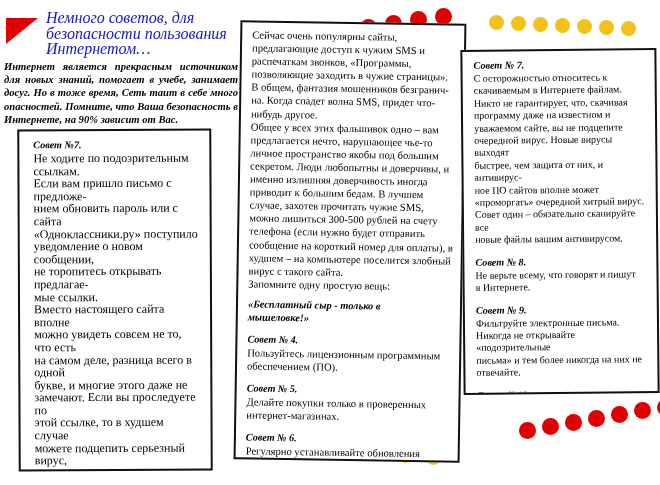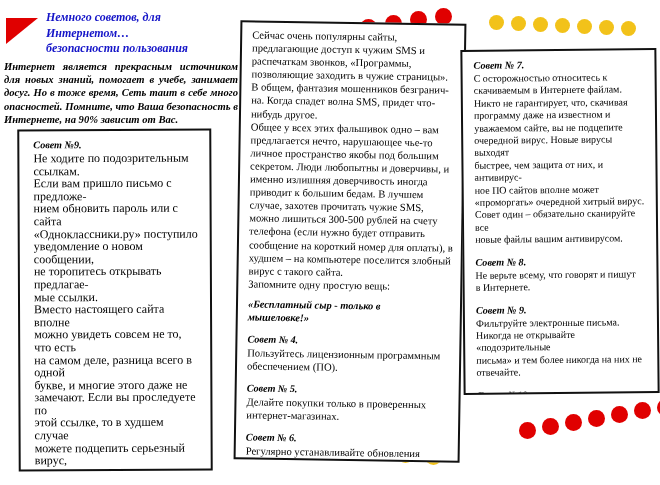--- a/index.html
+++ b/index.html
@@ -28,23 +28,23 @@
   }
 
   
   #title-block {
     position: absolute;
     left: 46px;
     top: 10px;
     width: 192px;
   }
   #title-block .title-line {
-    font-weight: bold;
-    font-style: italic;
-    font-size: 12px;
+    font-weight: normal;
+    font-style: italic;
+    font-size: 16px;
     line-height: 15.5px;
     color: #1515c8;
     white-space: nowrap;
   }
 
   #intro-paragraph {
     position: absolute;
     left: 4px;
     top: 60px;
     width: 234px;
@@ -155,30 +155,30 @@
     <div class="dot" style="left: 542px; top: 418px; width: 17px; height: 17px; background: rgb(224, 0, 0);"></div>
     <div class="dot" style="left: 565px; top: 414px; width: 17px; height: 17px; background: rgb(224, 0, 0);"></div>
     <div class="dot" style="left: 588px; top: 410px; width: 17px; height: 17px; background: rgb(224, 0, 0);"></div>
     <div class="dot" style="left: 611px; top: 406px; width: 17px; height: 17px; background: rgb(224, 0, 0);"></div>
     <div class="dot" style="left: 634px; top: 402px; width: 17px; height: 17px; background: rgb(224, 0, 0);"></div>
     <div class="dot" style="left: 657px; top: 399px; width: 17px; height: 17px; background: rgb(224, 0, 0);"></div>
   </div>
 
 <div id="title-block">
   <div class="title-line">Немного советов, для</div>
+  <div class="title-line">безопасности пользования</div>
   <div class="title-line">Интернетом…</div>
-  <div class="title-line">безопасности пользования</div>
 </div>
 
 <div id="intro-paragraph">Интернет является прекрасным источником для новых знаний, помогает в учебе, занимает досуг. Но в тоже время, Сеть таит в себе много опасностей. Помните, что Ваша безопасность в Интернете, на 90% зависит от  Вас.</div>
 
 <div class="tip-box" id="box-left">
   <div class="box-inner">
     <div class="tip">
-      <div class="tip-head">Совет №9.</div>
+      <div class="tip-head">Совет №7.</div>
       <div class="tip-body">Не ходите по подозрительным ссылкам.
 Если вам пришло письмо с предложе-
 нием обновить пароль или с сайта
 «Одноклассники.ру»  поступило
 уведомление о новом сообщении,
 не торопитесь открывать предлагае-
 мые ссылки.
 Вместо настоящего сайта вполне
 можно увидеть совсем не то, что есть
 на самом деле, разница  всего в одной

